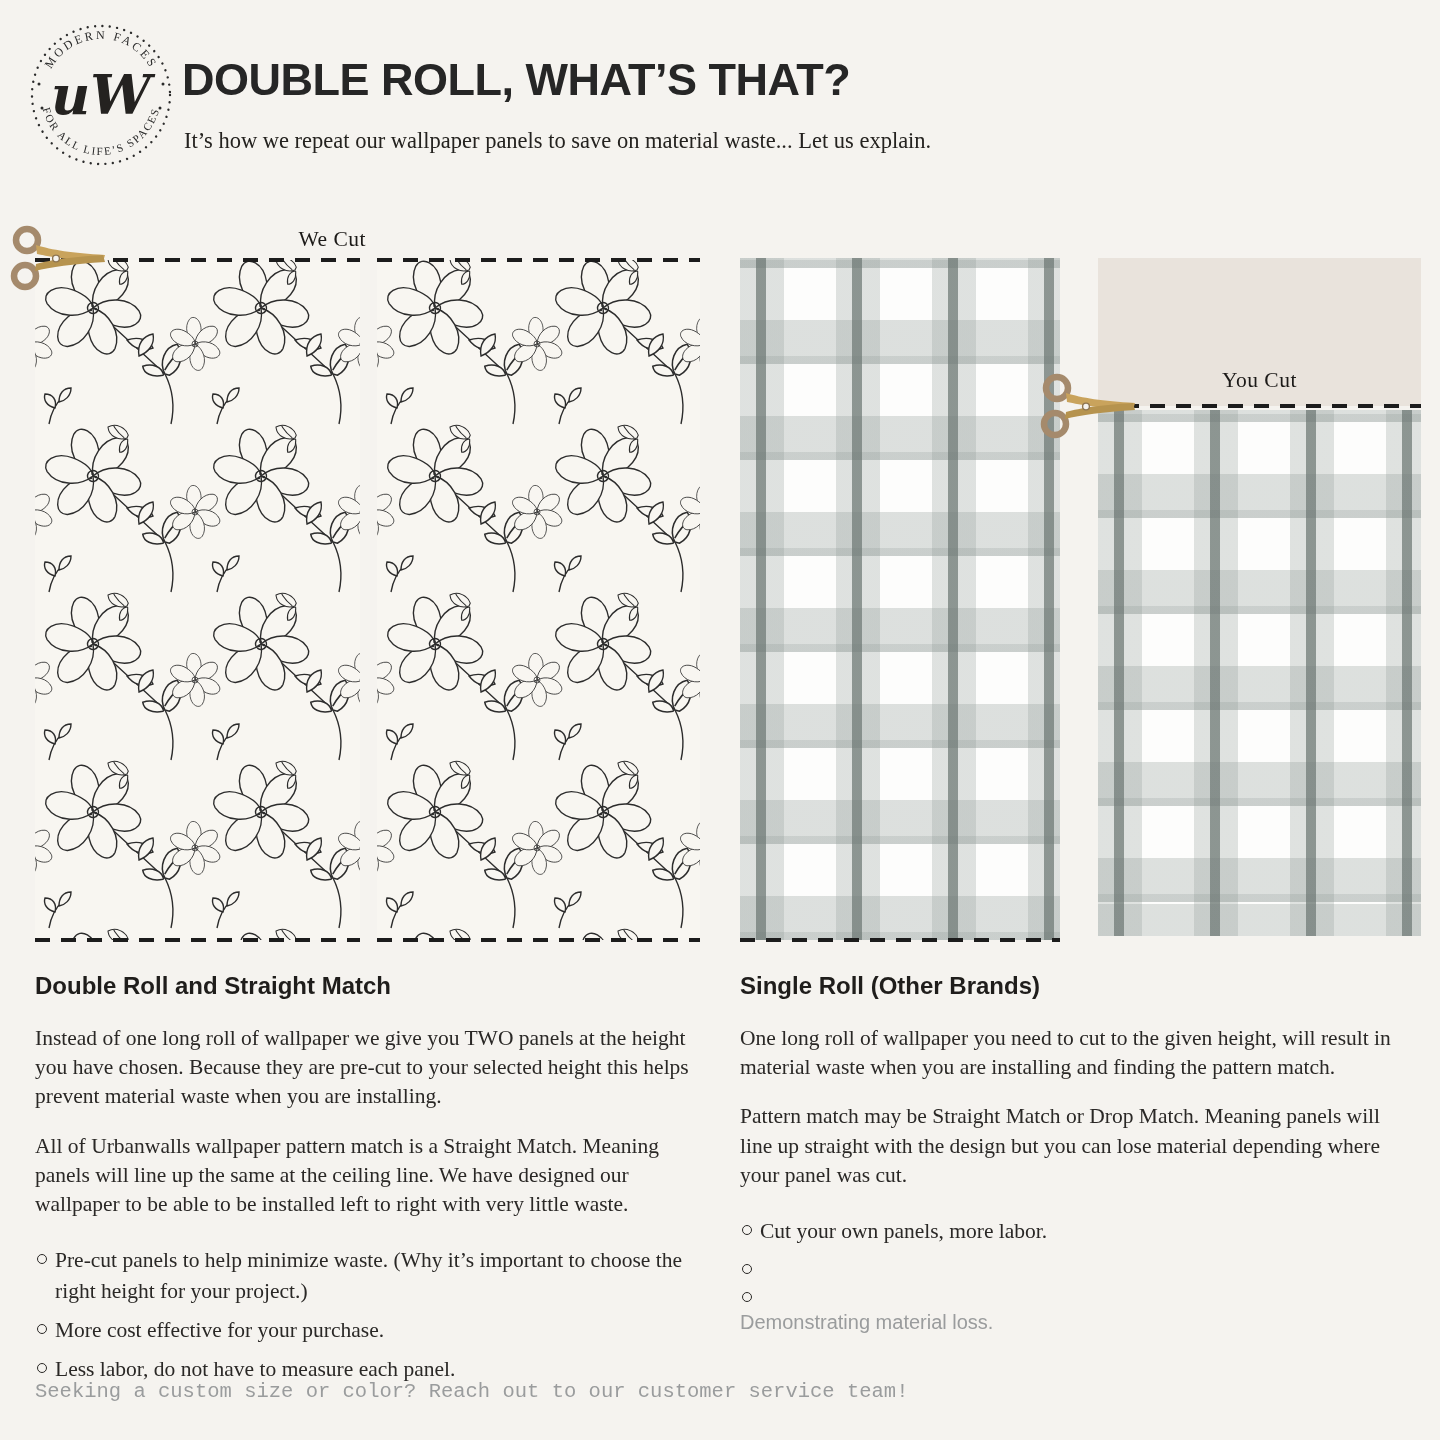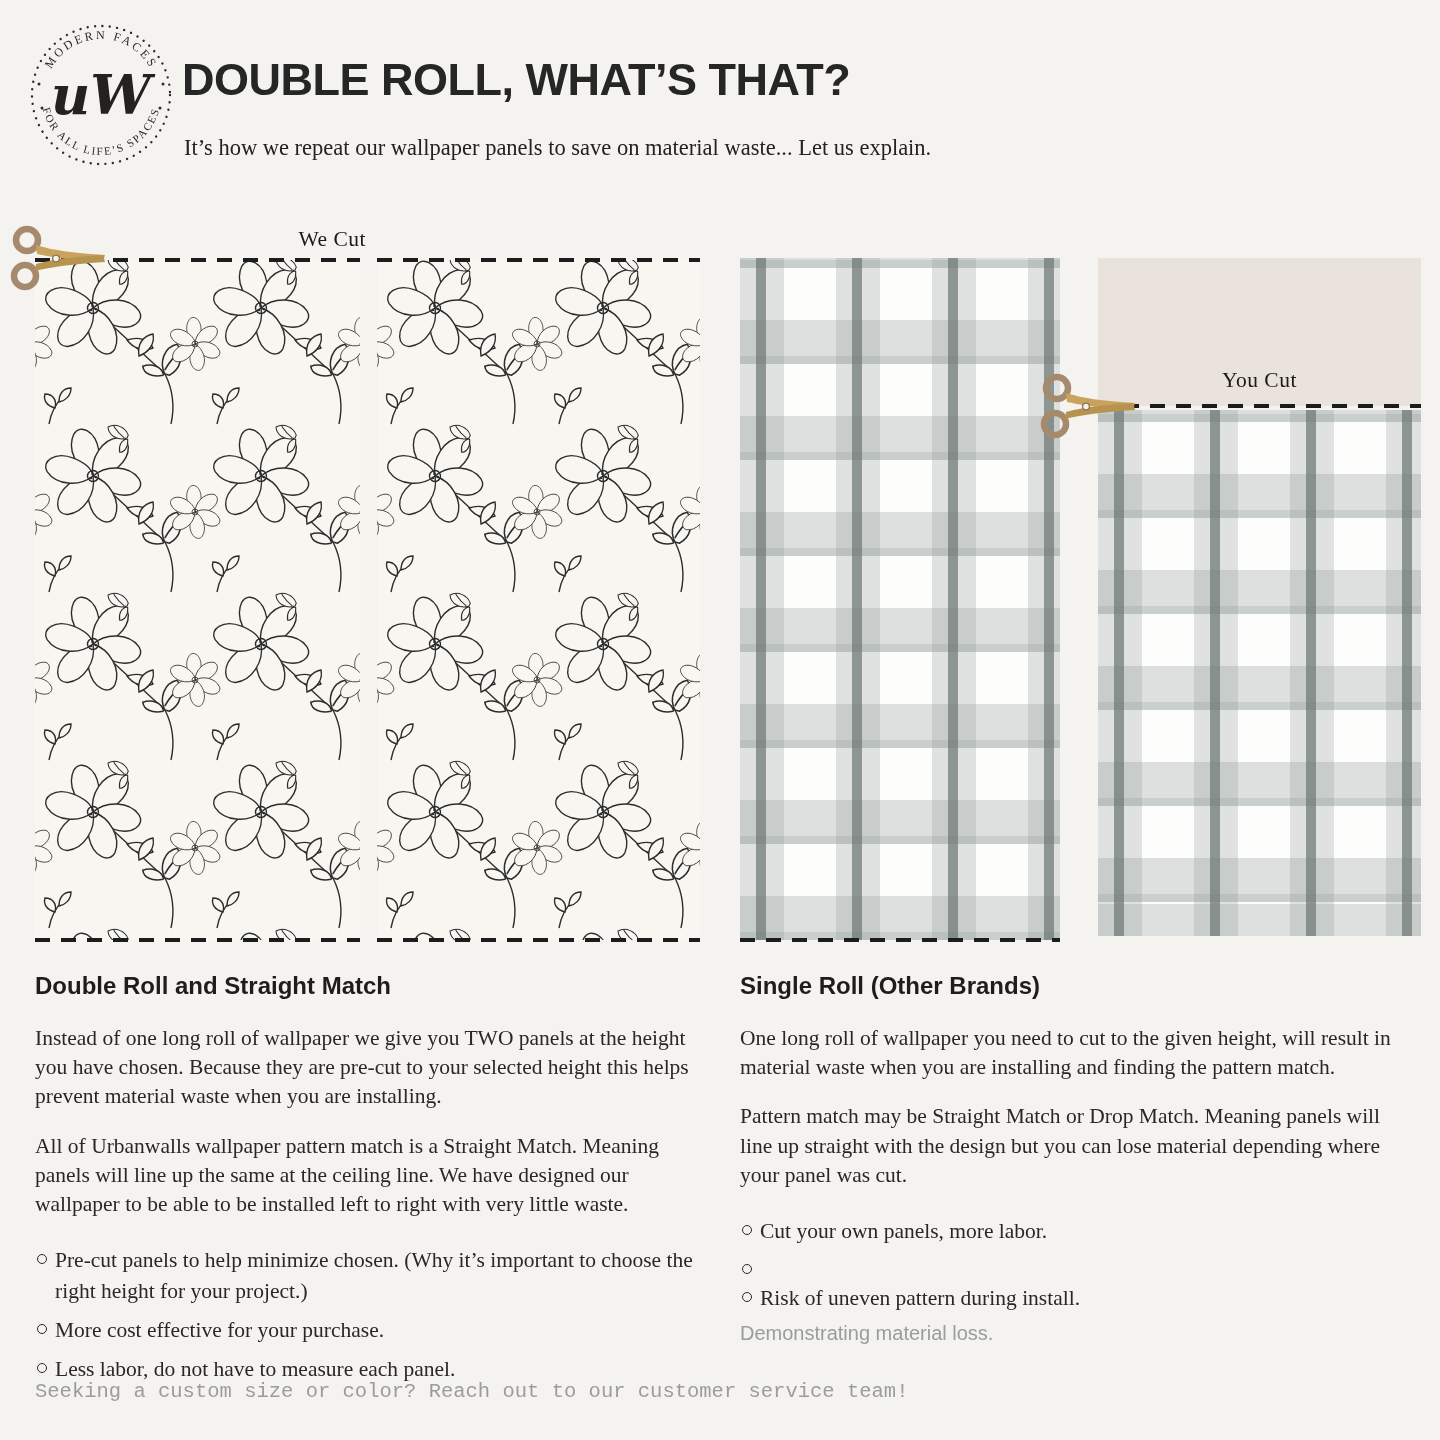--- a/index.html
+++ b/index.html
@@ -11,21 +11,21 @@
   }
   .abs{position:absolute;}
 
   
   .logo{left:28px;top:22px;width:146px;height:146px;}
   .title{
     left:182px;top:54px;
     font-family:"Liberation Sans", sans-serif;
     font-weight:700;font-size:45px;letter-spacing:-0.5px;color:#262626;
   }
-  .subtitle{left:184px;top:135px;font-size:22.5px;color:#24221f;}
+  .subtitle{left:184px;top:128px;font-size:22.5px;color:#24221f;}
 
   
   .cut-label{font-size:21.5px;color:#1c1a18;letter-spacing:0.5px;}
   .we-cut{left:41px;top:227px;width:325px;text-align:right;}
 
   
   .panel{position:absolute;}
   .floral-1{left:35px;top:260px;width:325px;height:680px;}
   .floral-2{left:377px;top:260px;width:323px;height:680px;}
   .floral-svg{display:block;width:100%;height:100%;}
@@ -204,21 +204,21 @@
   <use href="#scissorsShape"></use>
 </svg>
 
 <div class="abs col col-left">
   <h2>Double Roll and Straight Match</h2>
   <p>Instead of one long roll of wallpaper we give you TWO panels at the height you have chosen. Because they are pre-cut to your selected height this helps prevent material waste when you are installing.</p>
   <p>All of Urbanwalls wallpaper pattern match is a Straight Match. Meaning panels will line up the same at the ceiling line. We have designed our wallpaper to be able to be installed left to right with very little waste.</p>
   <ul class="bullets">
     <li>
         <span class="bullet-marker"></span>
-        <span>Pre-cut panels to help minimize chosen. (Why it’s important to choose the right height for your project.)</span>
+        <span>Pre-cut panels to help minimize waste. (Why it’s important to choose the right height for your project.)</span>
       </li>
     <li>
         <span class="bullet-marker"></span>
         <span>More cost effective for your purchase.</span>
       </li>
     <li>
         <span class="bullet-marker"></span>
         <span>Less labor, do not have to measure each panel.</span>
       </li>
   </ul>
@@ -231,19 +231,18 @@
   <ul class="bullets">
     <li>
         <span class="bullet-marker"></span>
         <span>Cut your own panels, more labor.</span>
       </li>
     <li>
         <span class="bullet-marker"></span>
       </li>
     <li>
         <span class="bullet-marker"></span>
-        <span>Risk of uneven pattern during install.</span>
       </li>
   </ul>
   <div class="note-gray">Demonstrating material loss.</div>
 </div>
 
 <div class="abs footer-note">Seeking a custom size or color? Reach out to our customer service team!</div>
 
 </body></html>

